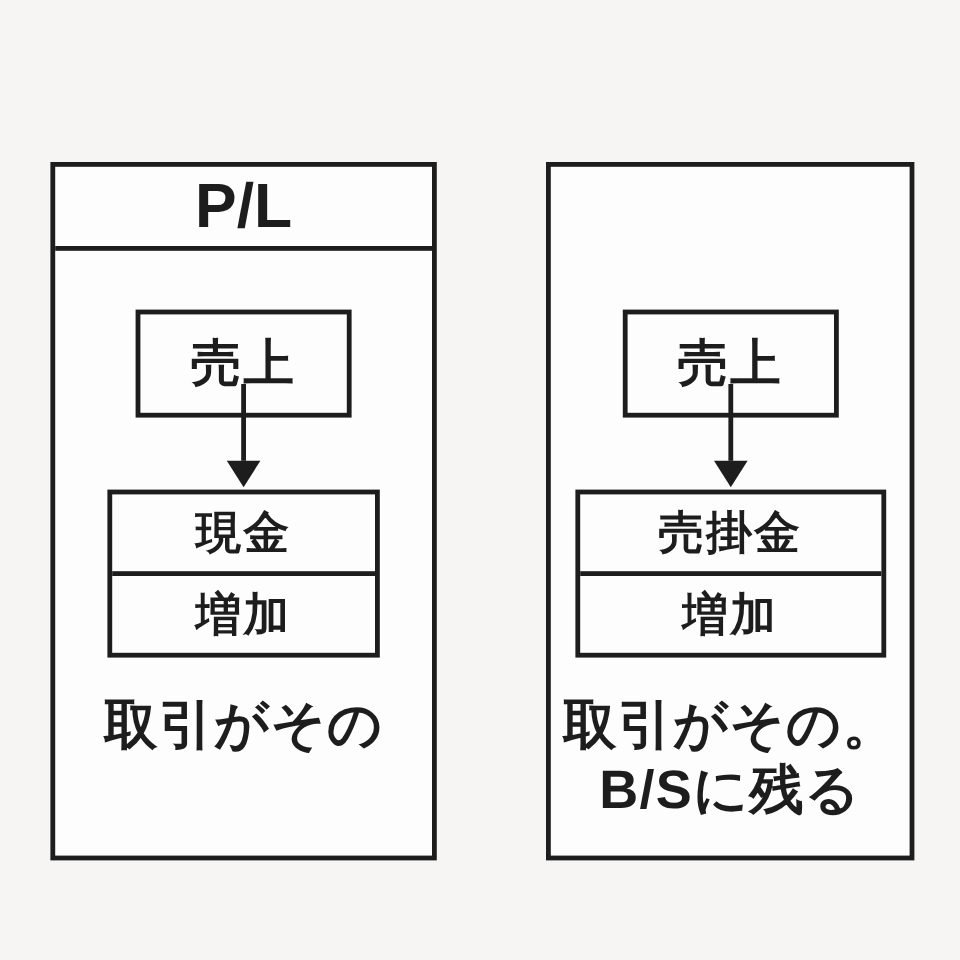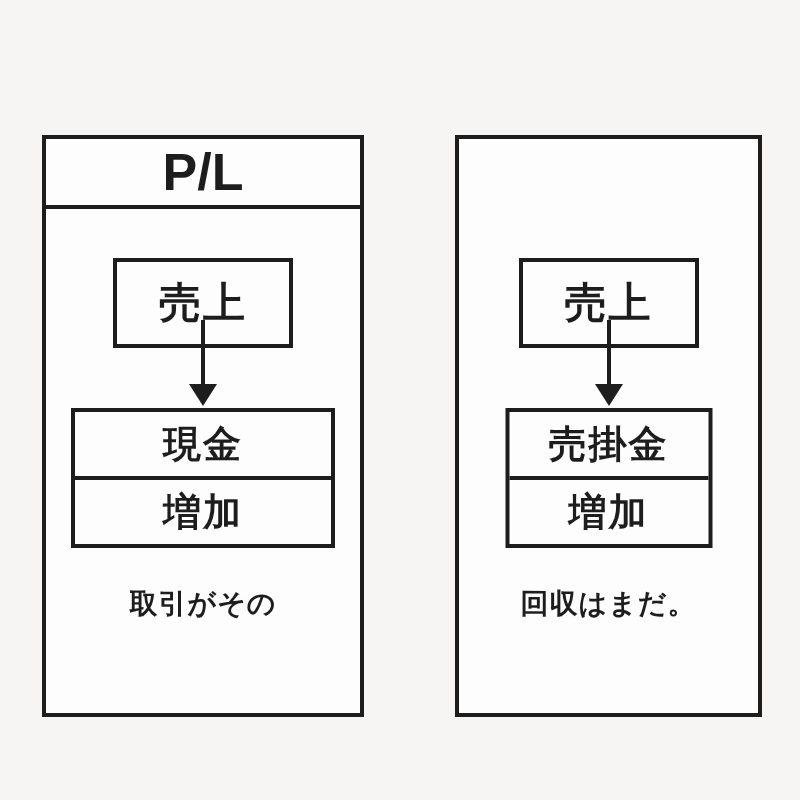--- a/index.html
+++ b/index.html
@@ -82,40 +82,40 @@
     width: 0; height: 0;
     border-left: 14px solid transparent;
     border-right: 14px solid transparent;
     border-top: 22px solid var(--ink);
   }
 
   .account-box {
     position: absolute;
     top: 269px; left: 50%;
     transform: translateX(-50%);
-    width: 264px; height: 140px;
+    width: 227px; height: 140px;
     border: 4px solid var(--ink);
     background: var(--panel);
     display: flex; flex-direction: column;
   }
-  #col-1 .account-box { width: 207px; }
+  #col-1 .account-box { width: 259px; }
   .account-row {
     flex: 1;
     display: flex; align-items: center; justify-content: center;
     font-size: 38px;
     font-weight: bold;
     letter-spacing: 2px;
   }
   .account-row.row-top { border-bottom: 4px solid var(--ink); }
 
   .caption {
     position: absolute;
     top: 438px; left: 0; right: 0;
     text-align: center;
-    font-size: 28px;
+    font-size: 45px;
     line-height: 54px;
     font-weight: bold;
     letter-spacing: 1px;
   }
 </style>
 </head>
 <body>
 
 <div class="stage">
 
@@ -138,18 +138,19 @@
   <section class="col" id="col-1">
     <div class="panel">
       <div class="sales-box">売上</div>
       <div class="arrow-stem"></div>
       <div class="arrow-head"></div>
       <div class="account-box">
         <div class="account-row row-top">売掛金</div>
         <div class="account-row">増加</div>
       </div>
       <div class="caption">
-        <div>回収はまだ。</div>
+        <div>取引がその。</div>
+        <div>B/Sに残る</div>
       </div>
     </div>
   </section>
 
 </div>
 
 </body></html>

